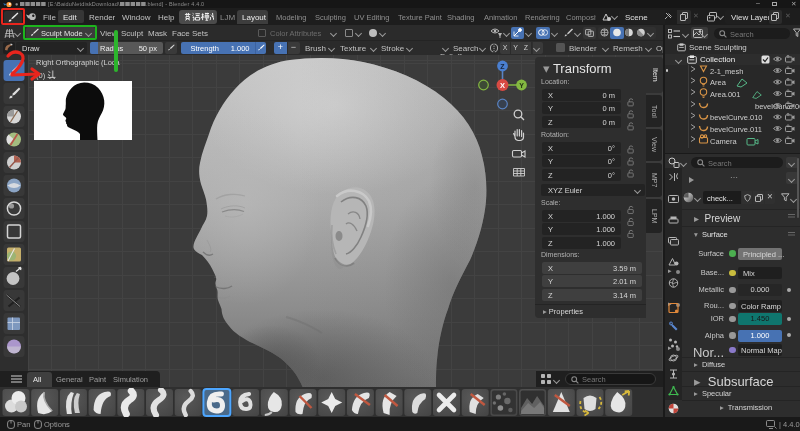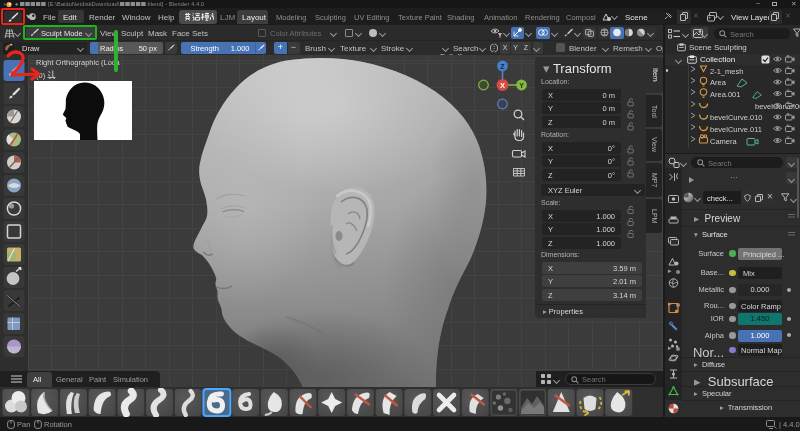--- a/index.html
+++ b/index.html
@@ -953,21 +953,21 @@
   <div class="abs" style="left:0;top:417px;width:800px;height:14px;background:#191919;"></div>
   <svg class="abs" style="left:7px;top:419.5px" width="8" height="9" viewBox="0 0 8 9" fill="none" stroke="#9a9a9a" stroke-width="0.9">
       <rect x="0.6" y="0.6" width="6.8" height="7.8" rx="2.4"></rect>
       <line x1="4" y1="0.6" x2="4" y2="3.5"></line>
     </svg>
   <div class="abs" style="left:17px;top:420px;font-size:7.5px;color:#9a9a9a;">Pan</div>
   <svg class="abs" style="left:34px;top:419.5px" width="8" height="9" viewBox="0 0 8 9" fill="none" stroke="#9a9a9a" stroke-width="0.9">
       <rect x="0.6" y="0.6" width="6.8" height="7.8" rx="2.4"></rect>
       <line x1="4" y1="0.6" x2="4" y2="3.5"></line>
     </svg>
-  <div class="abs" style="left:44px;top:420px;font-size:7.5px;color:#9a9a9a;">Rotation</div>
+  <div class="abs" style="left:44px;top:420px;font-size:7.5px;color:#9a9a9a;">Options</div>
   <svg class="abs" style="left:766px;top:419.5px" width="11" height="9" viewBox="0 0 11 9" fill="none" stroke="#9a9a9a" stroke-width="0.9">
       <rect x="0.5" y="0.5" width="8" height="6" rx="1"></rect>
       <path d="M8.5,6.5 L10.5,8.5 M3,8.5 h4"></path>
     </svg>
   <div class="abs" style="left:779px;top:420px;font-size:7.5px;color:#9a9a9a;">| 4.4.0</div>
 
   <div class="abs" style="left:1px;top:8px;width:24px;height:17px;border:2.8px solid #e8251d;border-radius:2px;z-index:50;"></div>
   <div class="abs" style="left:23px;top:24.5px;width:74px;height:15px;border:2.6px solid #1db41d;border-radius:2px;z-index:50;"></div>
   <div class="abs" style="left:114px;top:30px;width:3.6px;height:42px;background:#2cb52c;border-radius:2px;z-index:50;"></div>
   <svg class="abs" style="left:4px;top:48px;z-index:50" width="44" height="34" viewBox="0 0 44 34" fill="none" stroke="#e8251d" stroke-width="3.2" stroke-linecap="round" stroke-linejoin="round">

